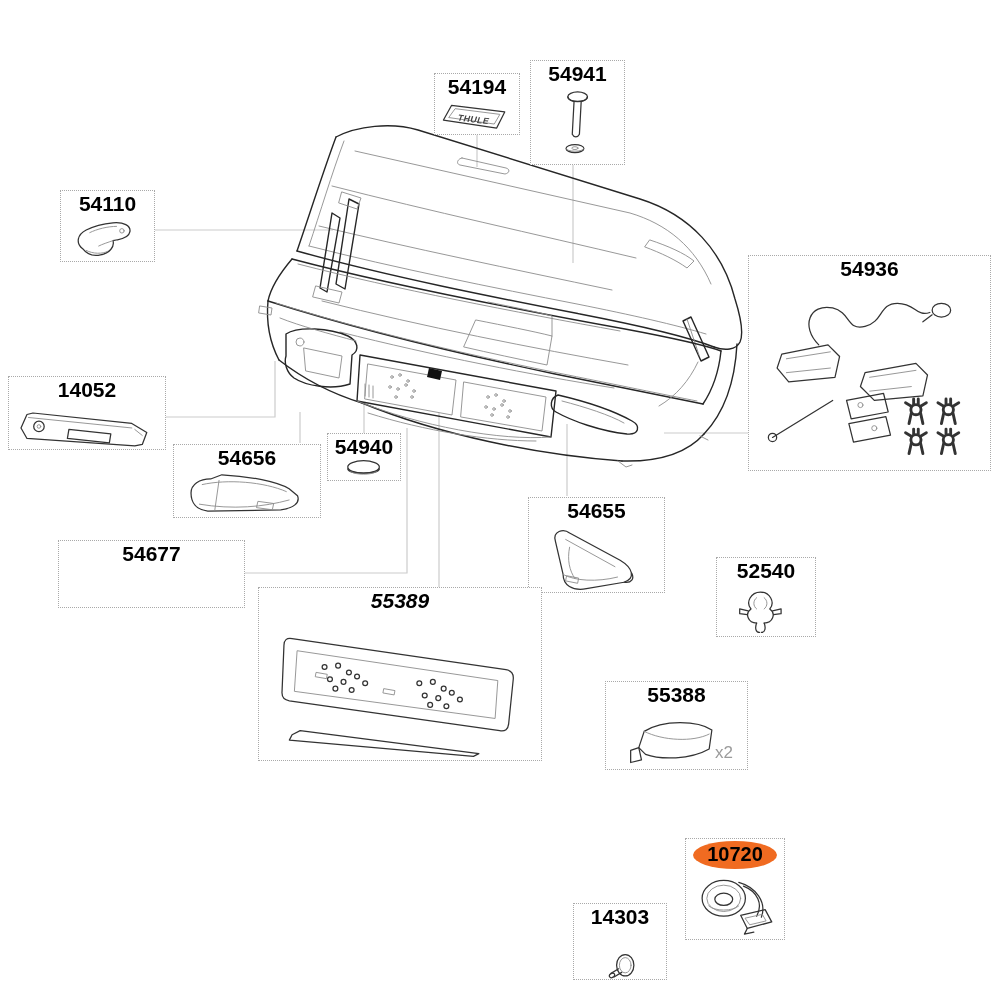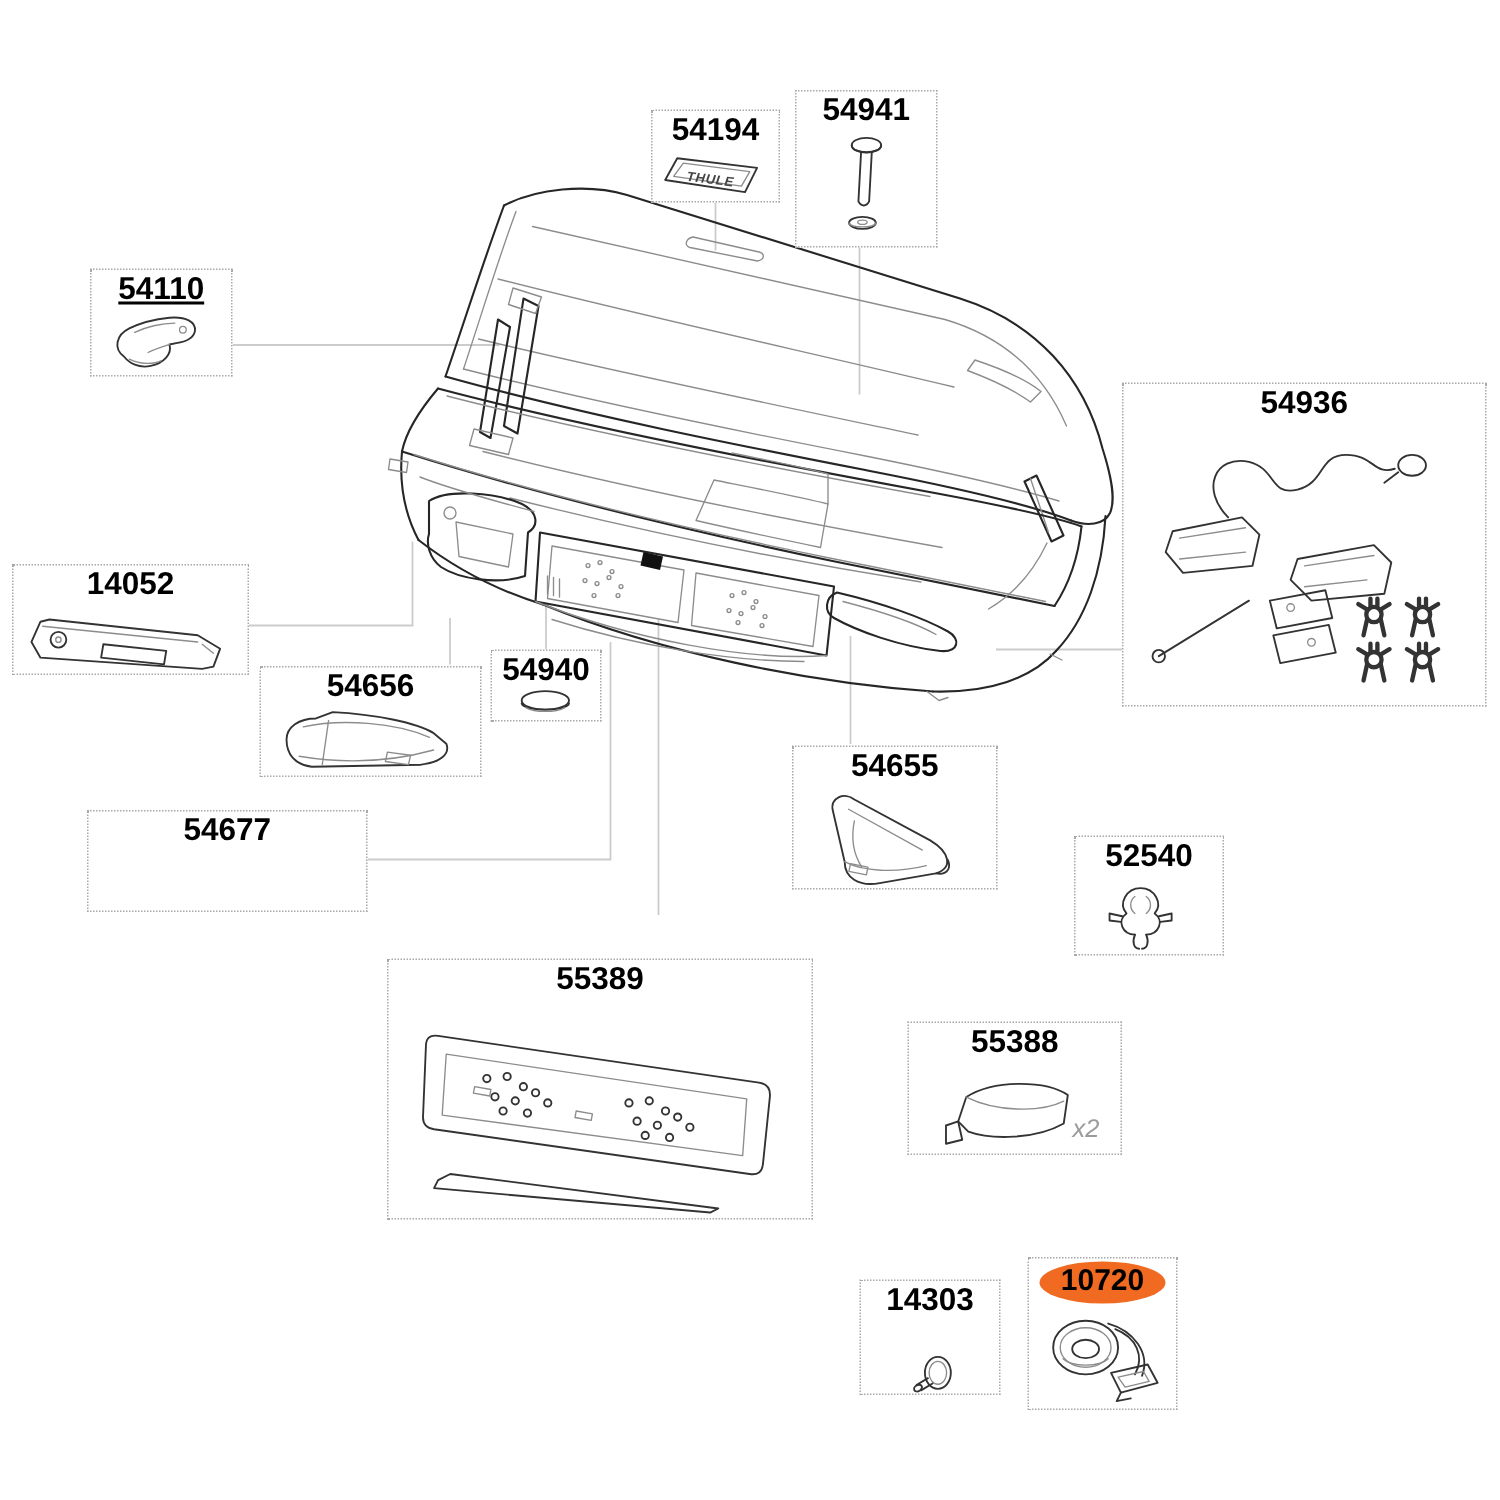--- a/index.html
+++ b/index.html
@@ -37,21 +37,21 @@
   }
   .part-icon .t{stroke:#8c8c8c;stroke-width:0.9;}
   .part-icon .thick{stroke-width:2.4;stroke:#444;}
   .part-icon text.badge{
     font-family:"Liberation Sans",sans-serif;
     font-style:italic;font-weight:bold;font-size:11px;
     fill:#444;stroke:none;letter-spacing:0.5px;
   }
   .part-note{
     position:absolute;right:14px;bottom:6px;
-    color:var(--note,#9b9b9b);font-size:17px;z-index:2;font-style:italic;
+    color:var(--note,#9b9b9b);font-size:17px;z-index:2;
   }
   #icon-defs{position:absolute;width:0;height:0;overflow:hidden;}
 </style>
 </head>
 <body>
 
 <svg id="icon-defs" aria-hidden="true">
   <defs>
     <g id="tclip">
       <path d="M-4.5,-2.2 A2.8,2.8 0 1 1 0,-4.4 A2.8,2.8 0 1 1 4.5,-2.2 L2,3.5 A2.2,2.2 0 0 1 -2,3.5 Z"></path>
@@ -176,21 +176,21 @@
       <svg class="part-icon" preserveAspectRatio="xMidYMid meet" viewBox="0 0 100 82">
         <ellipse cx="50" cy="10" rx="11" ry="5.5"></ellipse>
         <path d="M39,10 C39,17 61,17 61,10"></path>
         <path d="M46,15 L44,52 M54,15 L52,52 M44,52 C46,56 50,56 52,52"></path>
         <ellipse cx="47" cy="68" rx="10" ry="4.5"></ellipse>
         <ellipse class="t" cx="47" cy="67.5" rx="3.5" ry="1.6"></ellipse>
         <path class="t" d="M37,68 C37,72 57,72 57,68"></path>
       </svg>
 
     </div>
-    <div class="part-box" style="left: 60px; top: 179px; width: 95px; height: 72px; text-decoration: underline;">
+    <div class="part-box" style="left: 60px; top: 190px; width: 95px; height: 72px;">
       <div class="part-label">54110</div>
       <svg class="part-icon" preserveAspectRatio="xMidYMid meet" viewBox="0 0 100 48">
         <path d="M22,36 C14,30 16,20 26,15 C34,11 46,8 56,7 C68,6 76,10 75,17 C74,22 68,25 61,26 L56,27 C58,34 52,41 42,43 C33,45 26,41 22,36 Z"></path>
         <path class="t" d="M30,18 C38,14 50,11 60,11 M56,27 C50,29 44,31 40,33 M26,38 C34,42 44,42 50,39"></path>
         <circle class="t" cx="66" cy="16" r="2.5"></circle>
       </svg>
 
     </div>
     <div class="part-box" style="left: 748px; top: 243px; width: 243px; height: 216px; margin-top: 12px;">
       <div class="part-label">54936</div>
@@ -265,21 +265,21 @@
 
     </div>
     <div class="part-box" style="left: 58px; top: 540px; width: 187px; height: 68px; gap: 44px;">
       <div class="part-label">54677</div>
       <svg class="part-icon" preserveAspectRatio="xMidYMid meet" viewBox="0 0 100 24">
         <path d="M5,7 L8,4 L11,4.5 L90,18 L93,21 L89,22.5 L7,10 Z"></path>
         <path class="t" d="M36,10.5 l3,-2 M58,14 l3,-2 M76,17 l3,-2"></path>
       </svg>
 
     </div>
-    <div class="part-box" style="left: 258px; top: 639px; width: 284px; height: 174px;">
+    <div class="part-box" style="left: 258px; top: 587px; width: 284px; height: 174px; font-style: italic;">
       <div class="part-label">55389</div>
       <svg class="part-icon" preserveAspectRatio="xMidYMid meet" viewBox="0 0 100 52">
         <path d="M7,11 Q7,8 10,8.5 L89,20 Q92,20.5 91.7,23.5 L90,40 Q89.7,43 86.7,42.5 L9,31.5 Q6,31 6.3,28 Z"></path>
         <path class="t" d="M12,13 L86,24 L85,38 L11,28 Z"></path>
         <g class="t">
           <circle cx="22" cy="19" r="0.9"></circle>
           <circle cx="27" cy="18.5" r="0.9"></circle>
           <circle cx="31" cy="21" r="0.9"></circle>
           <circle cx="24" cy="23.5" r="0.9"></circle>
           <circle cx="29" cy="24.5" r="0.9"></circle>
@@ -304,21 +304,21 @@
     </div>
     <div class="part-box" style="left: 605px; top: 681px; width: 143px; height: 89px;">
       <div class="part-label">55388</div>
       <svg class="part-icon" preserveAspectRatio="xMidYMid meet" viewBox="0 0 100 43">
         <path d="M22,29 L26,17 C40,8 66,9 76,16 L74,30 C60,38 38,38 27,34 Z"></path>
         <path class="t" d="M26,17 C40,24 62,25 74,19"></path>
         <path d="M22,29 L16,31 L16,40 L24,38 Z"></path>
       </svg>
       <div class="part-note">x2</div>
     </div>
-    <div class="part-box" style="left: 573px; top: 853px; width: 94px; height: 77px; gap: 24px;">
+    <div class="part-box" style="left: 573px; top: 903px; width: 94px; height: 77px; gap: 24px;">
       <div class="part-label">14303</div>
       <svg class="part-icon" preserveAspectRatio="xMidYMid meet" viewBox="0 0 100 53">
         <ellipse cx="60" cy="26" rx="17" ry="21"></ellipse>
         <ellipse class="t" cx="60" cy="26" rx="11.5" ry="15"></ellipse>
         <path d="M47,33 L32,42 M53,40 L38,49"></path>
         <ellipse cx="34" cy="46" rx="5.5" ry="4" transform="rotate(-30 34 46)"></ellipse>
       </svg>
 
     </div>
     <div class="part-box" style="left: 685px; top: 838px; width: 100px; height: 102px;">

